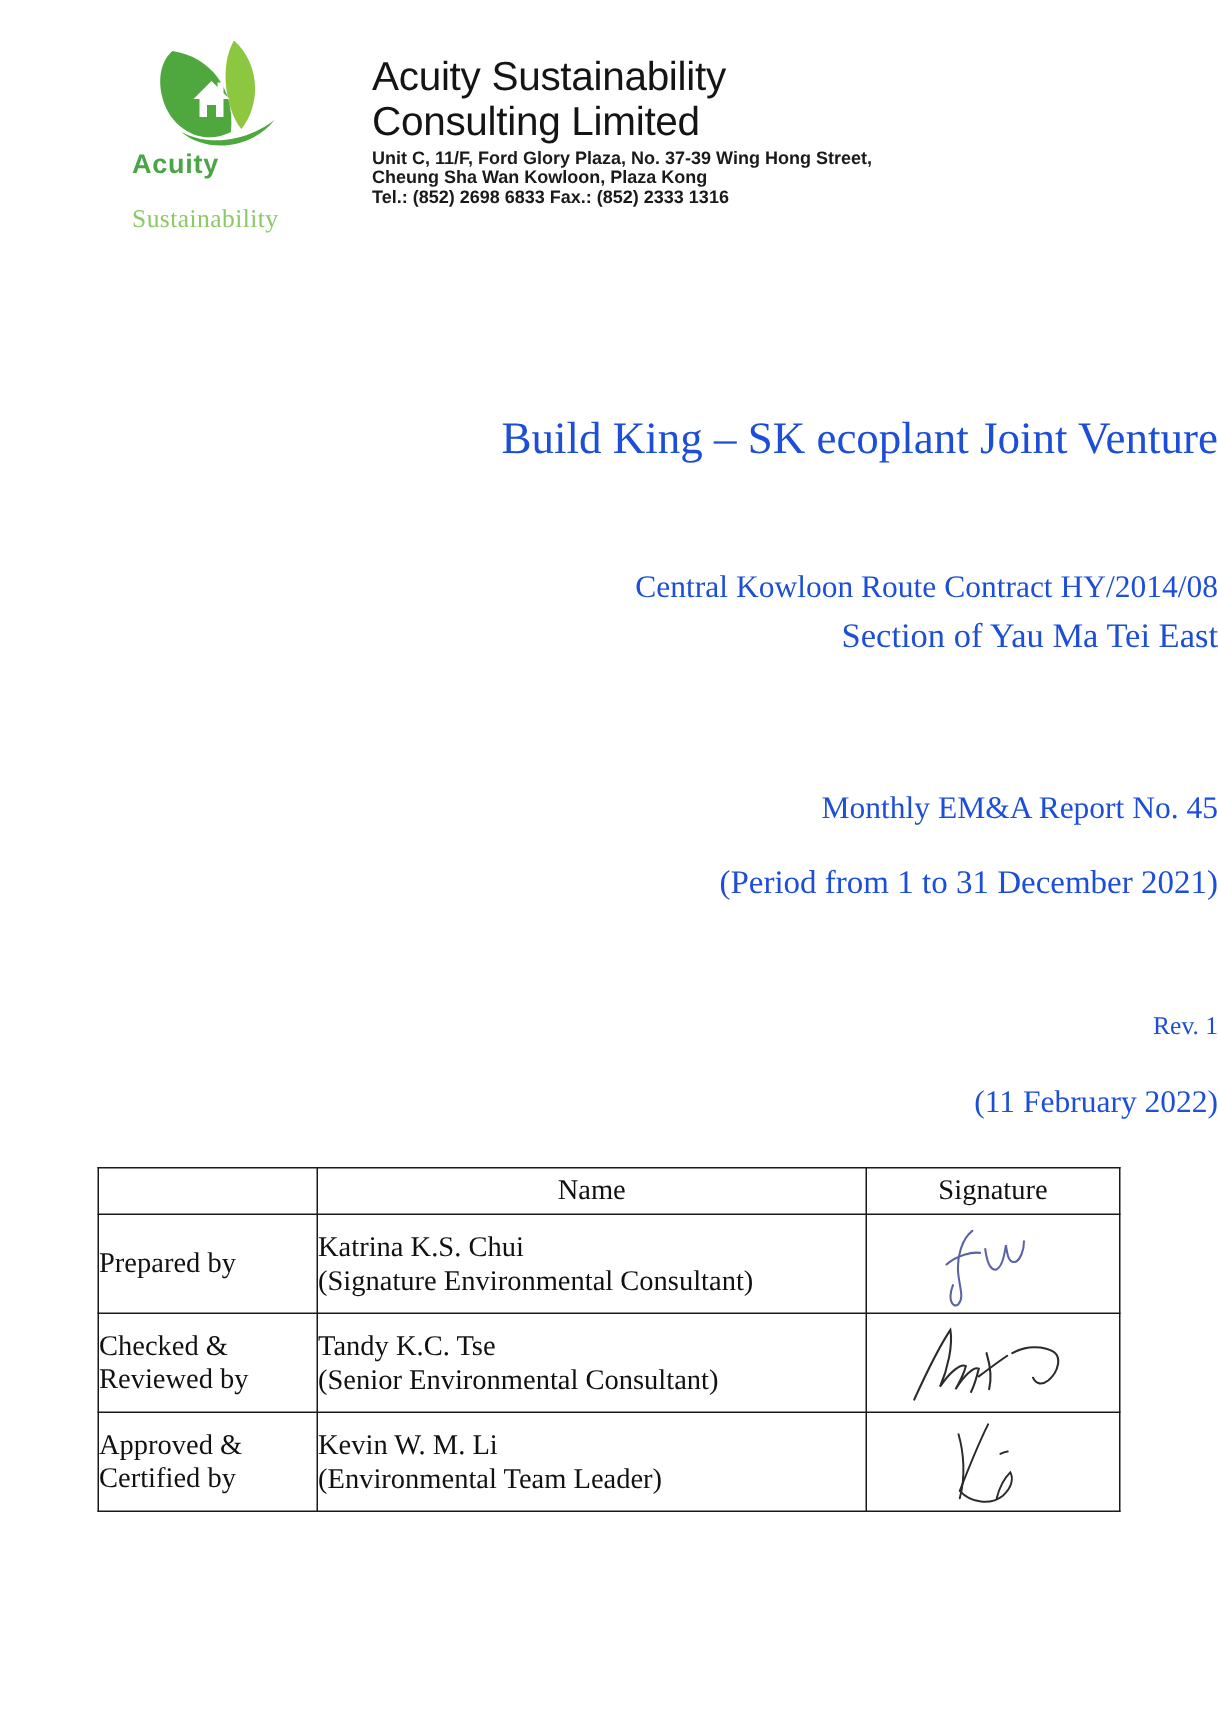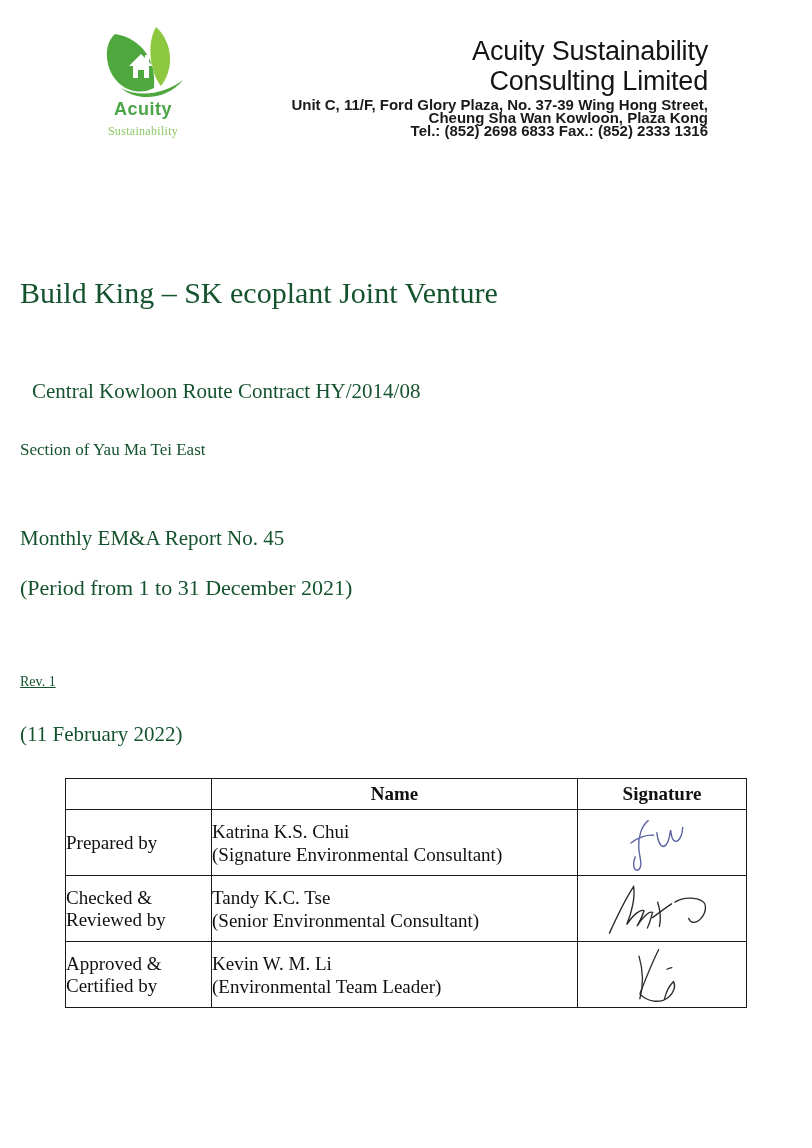--- a/index.html
+++ b/index.html
@@ -13,91 +13,89 @@
     margin: 0 auto;
     background: #ffffff;
     overflow: hidden;
   }
 
   
   .logo-block {
     position: absolute;
     left: 88px; top: 26px;
     width: 110px;
-    text-align: center;
   }
   .logo-mark { display: block; margin: 0 auto; }
   .logo-brand {
     font-family: "Liberation Sans", sans-serif;
     font-size: 18px;
     font-weight: 600;
     letter-spacing: 0.5px;
     margin-top: 1px;
   }
   .logo-sub {
     font-family: "Liberation Serif", serif;
-    font-size: 12px;
-    margin-top: 4px;
+    font-size: 17px;
+    margin-top: 16px;
     letter-spacing: 0.3px;
   }
 
   .company-block {
     position: absolute;
     right: 104px; top: 36px;
     width: 460px;
-    text-align: right;
     font-family: "Liberation Sans", sans-serif;
   }
   .company-name {
     font-size: 27px;
     line-height: 30px;
     color: #141414;
     letter-spacing: -0.2px;
   }
   .company-address {
     margin-top: 3px;
-    font-size: 15px;
+    font-size: 12px;
     line-height: 12.8px;
     font-weight: 600;
     color: #1a1a1a;
   }
 
   
   .center-line {
     position: absolute;
     left: 0; right: 0;
-    text-align: left;
-    color: #14532d;
+    text-align: right;
+    color: #1d4ed8;
     padding-left: 20px;
   }
   .doc-title     { top: 276px; font-size: 30px; }
   .line-contract { top: 379px; font-size: 21px; margin-left: 12px; }
-  .line-section  { top: 440px; font-size: 17px; }
+  .line-section  { top: 411px; font-size: 23px; }
   .line-report   { top: 526px; font-size: 21px; }
   .line-period   { top: 575px; font-size: 22px; }
-  .line-rev      { top: 674px; font-size: 14px; text-decoration: underline; }
+  .line-rev      { top: 674px; font-size: 17px; }
   .line-date     { top: 722px; font-size: 21px; }
 
   
   table.approval {
     position: absolute;
     left: 65px; top: 778px;
     width: 681px;
     border-collapse: collapse;
     table-layout: fixed;
     font-size: 19px;
   }
   table.approval td, table.approval th {
     border: 1.5px solid #1a1a1a;
     vertical-align: middle;
     padding: 0;
   }
   table.approval th {
     height: 31px;
-    font-weight: bold;
+    font-weight: normal;
     text-align: center;
     font-size: 19px;
   }
   table.approval td { height: 66px; }
   td.role-cell { padding: 4px 10px 4px 11px; line-height: 22px; }
   td.name-cell { padding: 4px 10px 4px 12px; line-height: 23px; }
   td.sig-cell  { text-align: center; }
   td.sig-cell svg { display: inline-block; vertical-align: middle; }
 </style>
 </head>

